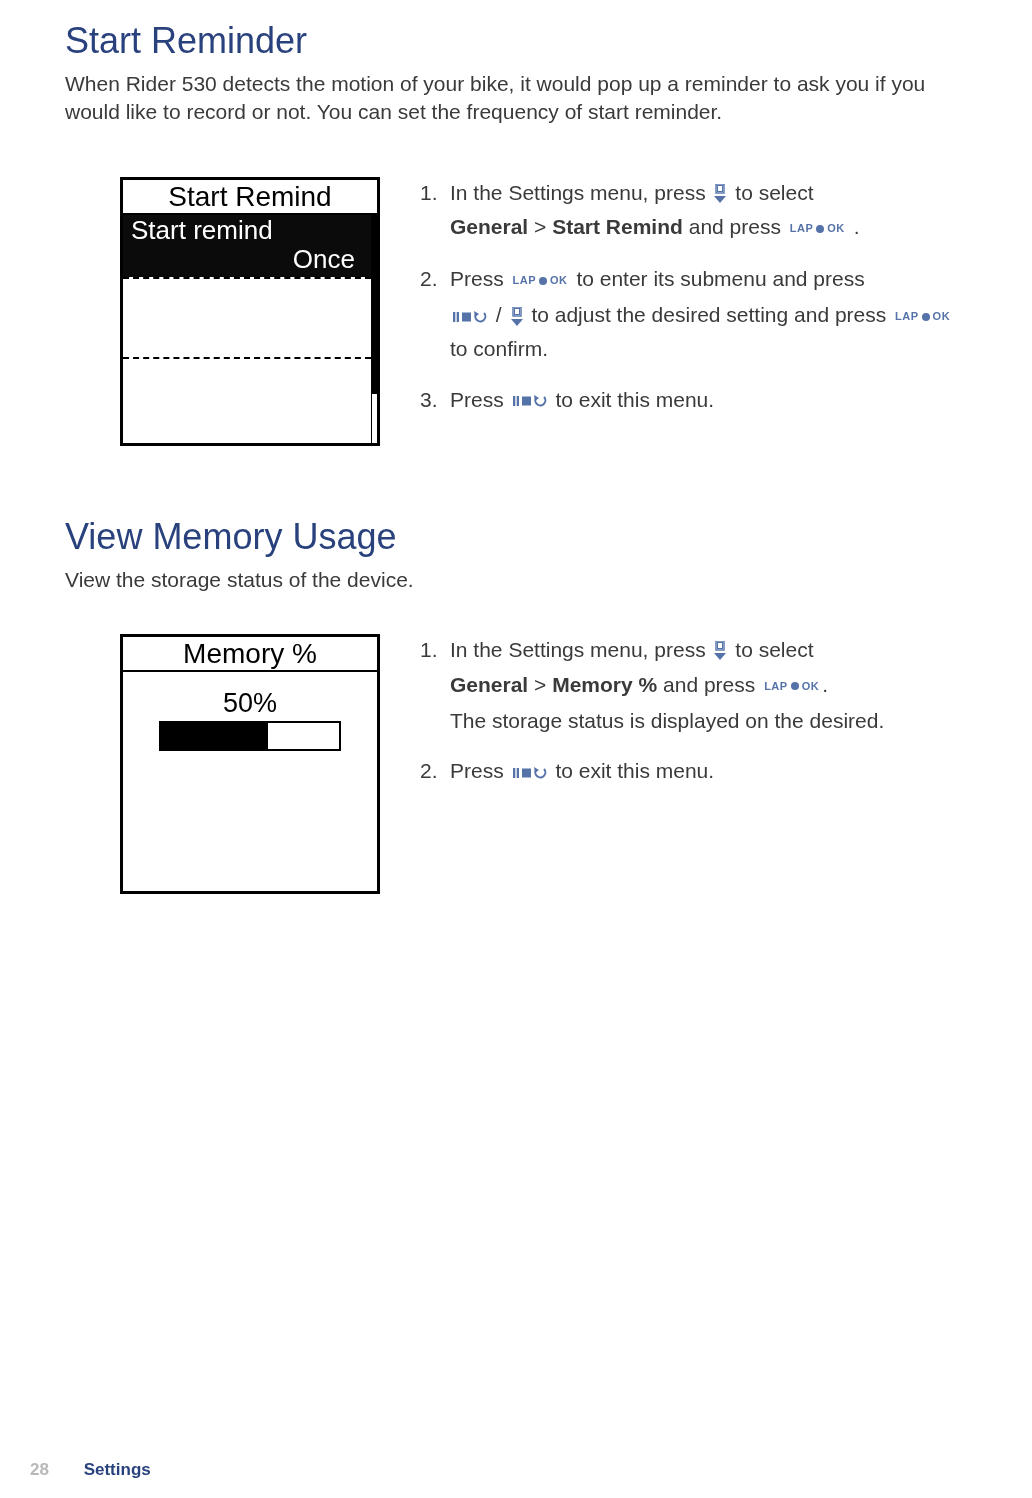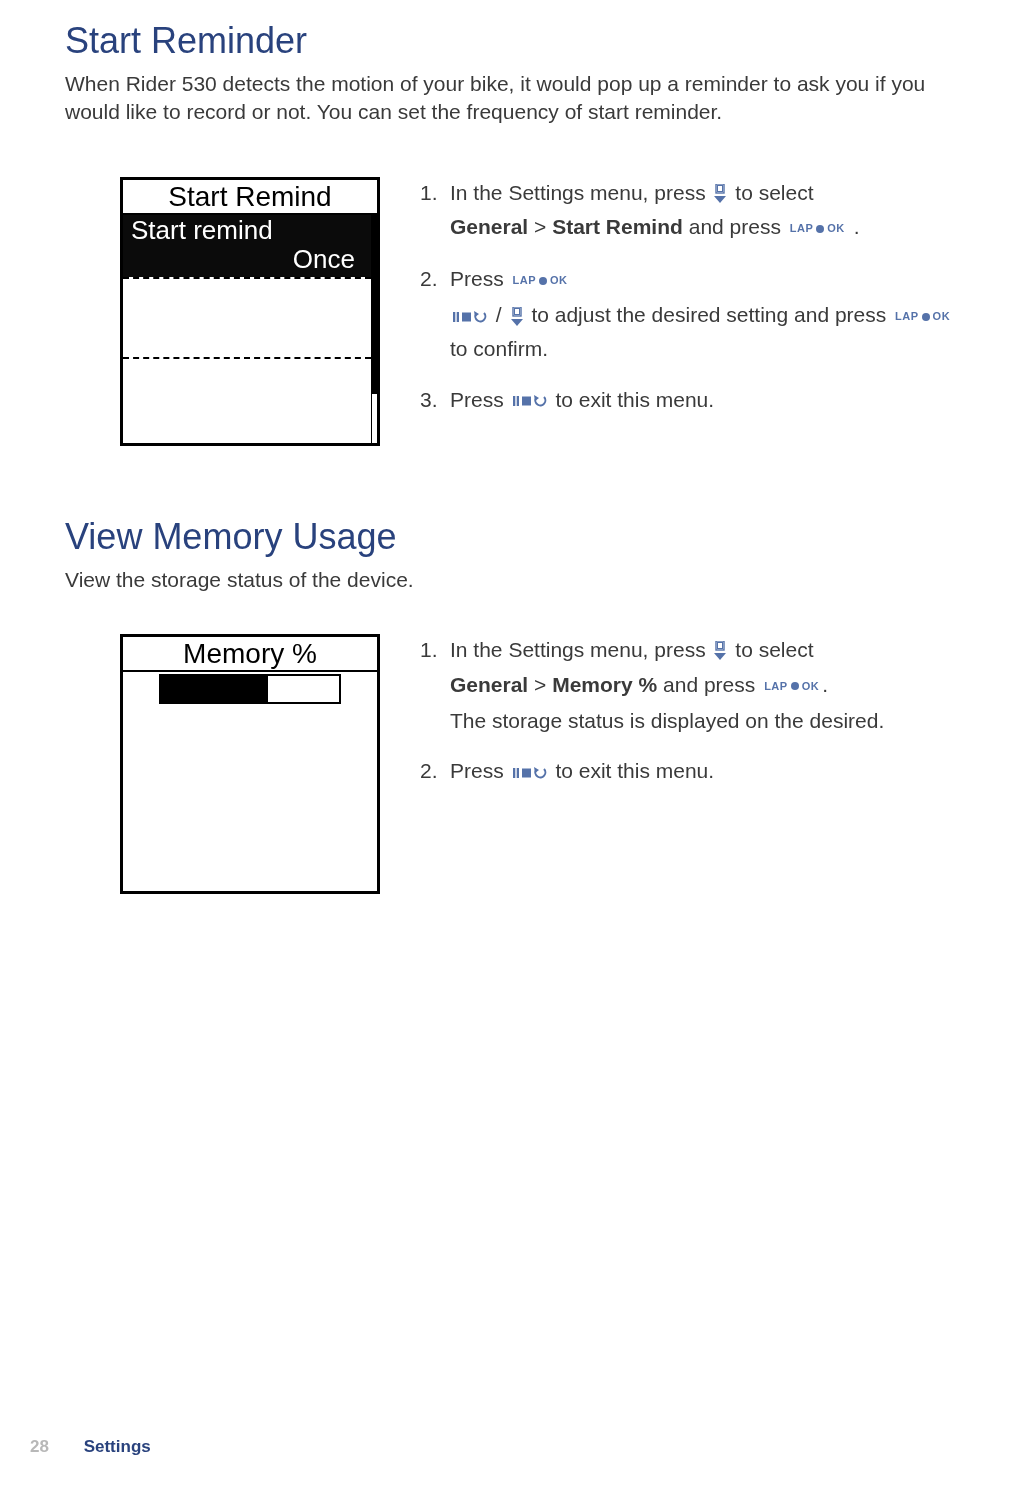--- a/index.html
+++ b/index.html
@@ -144,21 +144,21 @@
     display: inline-flex;
     align-items: center;
     gap: 2px;
     vertical-align: middle;
     margin: 0 3px;
   }
   .back-icon svg { width: 34px; height: 12px; display: block; }
   .footer {
     position: absolute;
     left: 30px;
-    bottom: 41px;
+    bottom: 18px;
     font-size: 17px;
   }
   .footer .pageno { color: #b8b8b8; font-weight: 700; margin-right: 30px; }
   .footer .section { color: #29427d; font-weight: 700; }
 </style>
 </head>
 <body>
 
 <h2 class="section-title">Start Reminder</h2>
 <p class="intro-text">When Rider 530 detects the motion of your bike, it would pop up a reminder to ask you if you would like to record or not. You can set the frequency of start reminder.</p>
@@ -207,20 +207,21 @@
 
     <div class="step">
       <div class="step-num">2.</div>
       <div class="step-body">
         <span>Press</span>
         <span class="lap-ok">
           <span>LAP</span>
           <span class="dot-icon"></span>
           <span>OK</span>
         </span>
+        <span>to enter its submenu and press</span>
         <span class="indent">
           <span class="back-icon">
             <svg viewBox="0 0 34 12">
               <rect x="0" y="1" width="2.3" height="10" fill="#5572a9"></rect>
               <rect x="3.7" y="1" width="2.3" height="10" fill="#5572a9"></rect>
               <rect x="9" y="1.5" width="9" height="9" fill="#5572a9"></rect>
               <path d="M31 2 A5 5 0 1 1 23 3" fill="none" stroke="#5572a9" stroke-width="2"></path>
               <polygon points="21,0 26,3 22,6" fill="#5572a9"></polygon>
             </svg>
           </span>
@@ -261,20 +262,21 @@
     </div>
   </div>
 </div>
 
 <h2 class="section-title">View Memory Usage</h2>
 <p class="intro-text" style="margin-bottom:40px">View the storage status of the device.</p>
 
 <div class="two-col">
   <div class="device-screen" style="height:260px">
     <div class="device-header">Memory %</div>
+    <div class="memory-value">50%</div>
     <div class="progress-outer">
       <div class="progress-fill"></div>
     </div>
   </div>
 
   <div class="steps">
     <div class="step">
       <div class="step-num">1.</div>
       <div class="step-body">
         <span>In the Settings menu, press</span>

